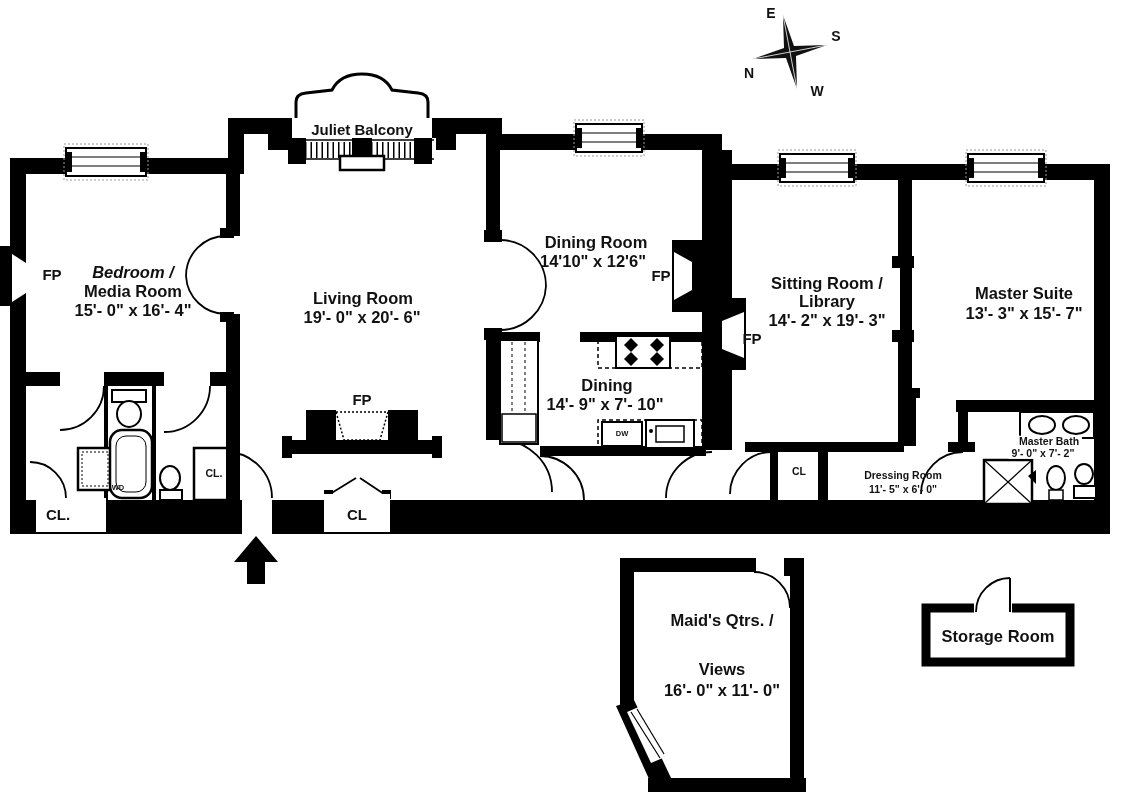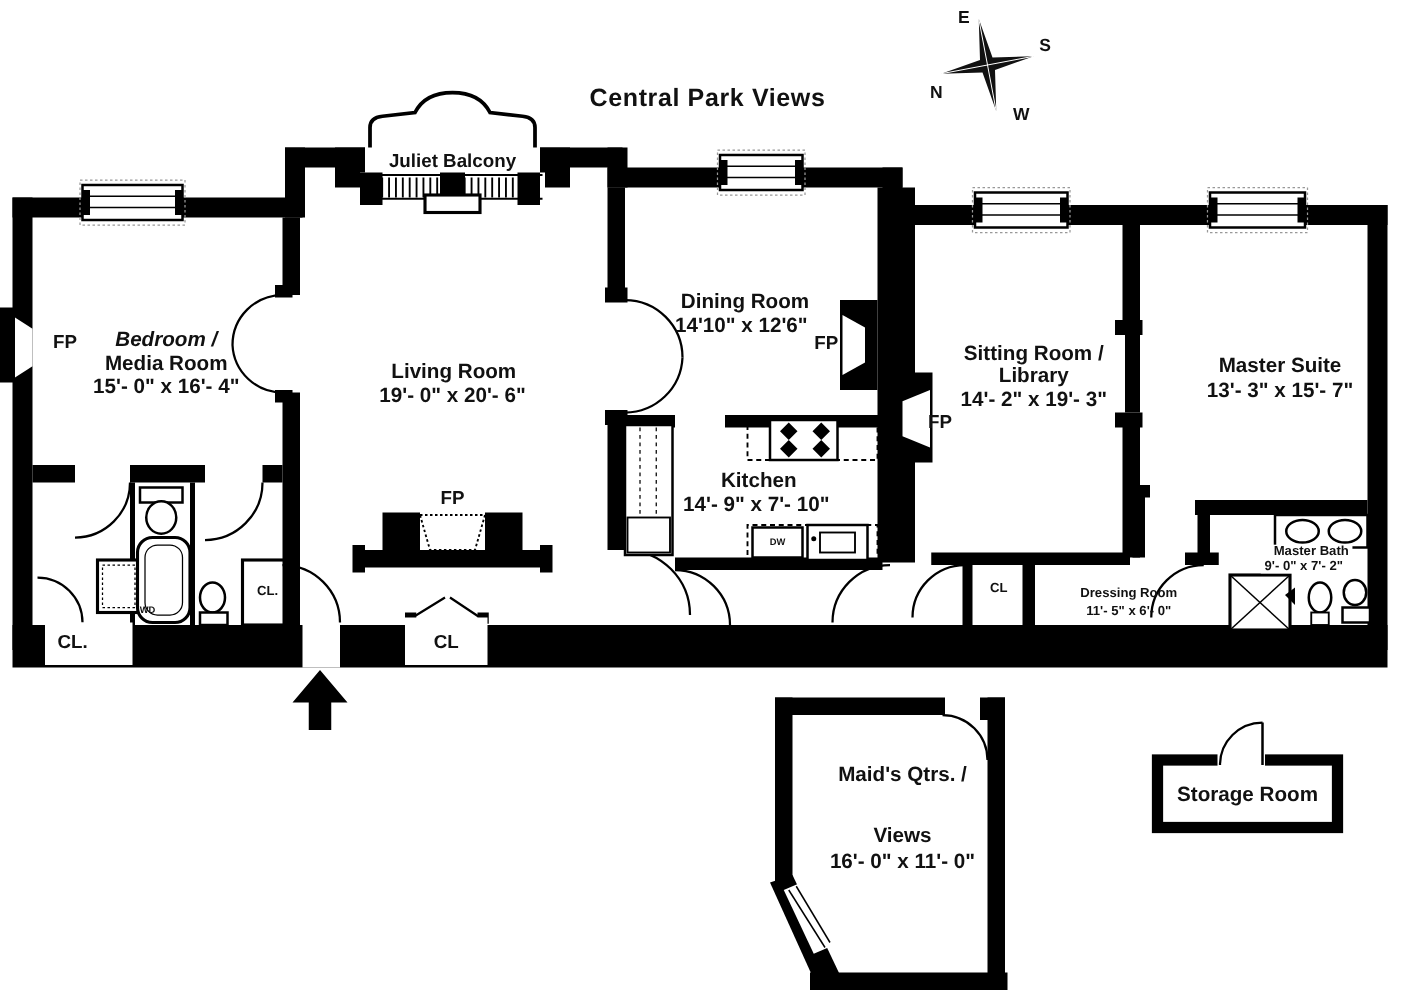--- a/index.html
+++ b/index.html
@@ -245,21 +245,20 @@
 
   <polygon points="256,536 234,562 247,562 247,584 265,584 265,562 278,562" fill="#000"></polygon>
 
   <g>
     <path d="M783,15 L794,46 L827,45 L796,56 L797,89 L786,58 L753,59 L784,48 Z" fill="#111"></path>
     <line x1="783" y1="15" x2="797" y2="89" stroke="#fff" stroke-width="0.8"></line>
     <line x1="827" y1="45" x2="753" y2="59" stroke="#fff" stroke-width="0.8"></line>
   </g>
 </svg>
 
-<div class="lbl title" style="left:566px;top:79px;">Central Park Views</div>
 
 <div class="lbl compassL" style="left:771px;top:13px;">E</div>
 <div class="lbl compassL" style="left:836px;top:36px;">S</div>
 <div class="lbl compassL" style="left:749px;top:73px;">N</div>
 <div class="lbl compassL" style="left:817px;top:91px;">W</div>
 
 <div class="lbl s11" style="left:362px;top:129px;">Juliet Balcony</div>
 
 <div class="lbl name" style="left:133px;top:272px;font-style:italic;">Bedroom /</div>
 <div class="lbl name" style="left:133px;top:291px;">Media Room</div>
@@ -267,21 +266,21 @@
 <div class="lbl s11" style="left:52px;top:274px;">FP</div>
 
 <div class="lbl name" style="left:363px;top:298px;">Living Room</div>
 <div class="lbl name" style="left:362px;top:317px;">19'- 0" x 20'- 6"</div>
 <div class="lbl s11" style="left:362px;top:399px;">FP</div>
 
 <div class="lbl name" style="left:596px;top:242px;">Dining Room</div>
 <div class="lbl name" style="left:593px;top:261px;">14'10" x 12'6"</div>
 <div class="lbl s11" style="left:661px;top:275px;">FP</div>
 
-<div class="lbl name whitebg" style="left:607px;top:385px;">Kitchen</div>
+<div class="lbl name whitebg" style="left:607px;top:385px;">Dining</div>
 <div class="lbl name whitebg" style="left:605px;top:404px;">14'- 9" x 7'- 10"</div>
 <div class="lbl tiny" style="left:622px;top:434px;text-align:center;">DW</div>
 
 <div class="lbl s11" style="left:752px;top:338px;">FP</div>
 <div class="lbl name" style="left:827px;top:283px;text-align:center;">Sitting Room /</div>
 <div class="lbl name" style="left:827px;top:301px;">Library</div>
 <div class="lbl name" style="left:827px;top:320px;">14'- 2" x 19'- 3"</div>
 
 <div class="lbl name" style="left:1024px;top:293px;">Master Suite</div>
 <div class="lbl name" style="left:1024px;top:313px;">13'- 3" x 15'- 7"</div>

